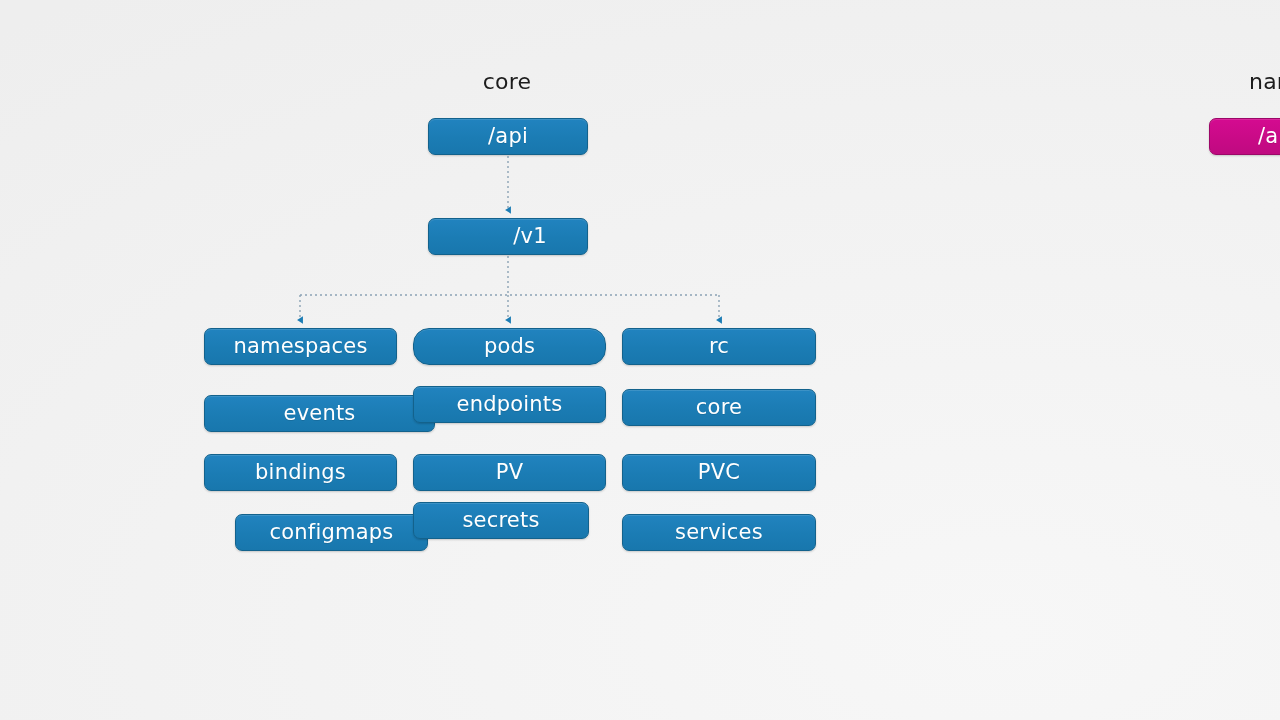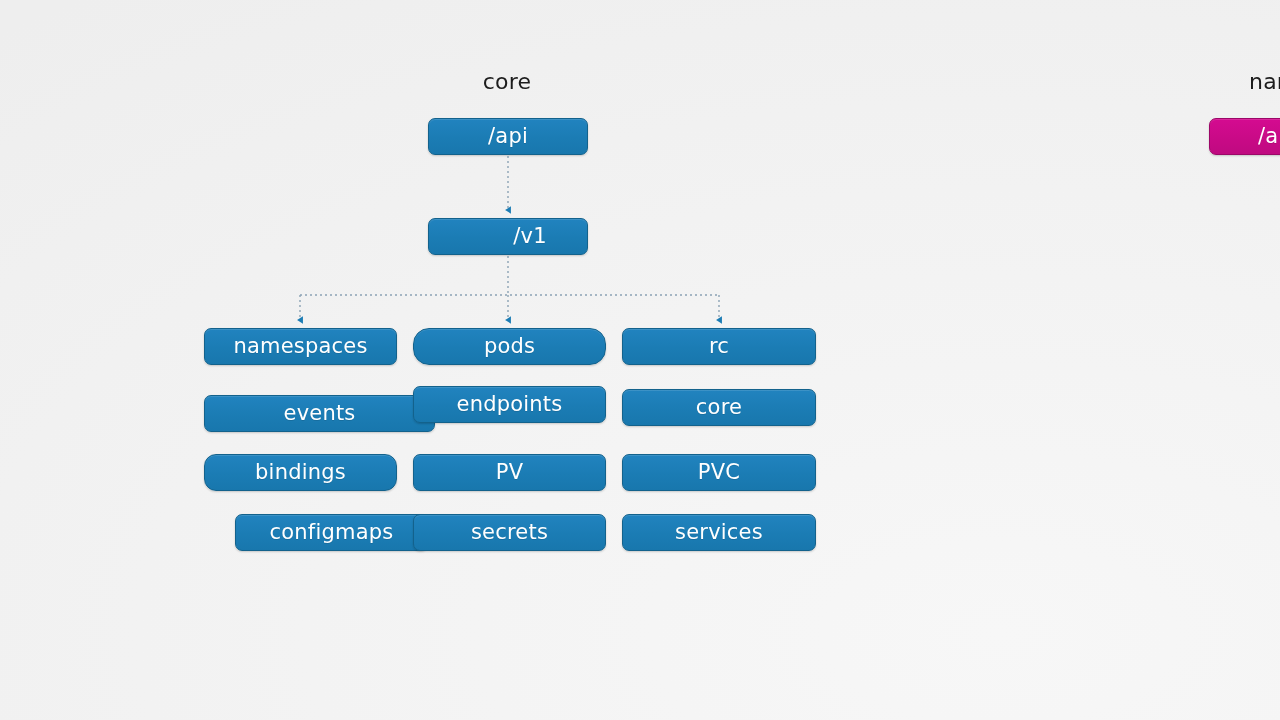--- a/index.html
+++ b/index.html
@@ -83,37 +83,37 @@
   <div class="node blue" style="left:428px;top:218px;width:160px;height:37px;padding-left:44px;">
     <span class="lbl">/v1</span>
   </div>
 
   <div class="node blue" style="left:204px;top:328px;width:193px;height:37px;">
     <span class="lbl">namespaces</span>
   </div>
   <div class="node blue" style="left:204px;top:395px;width:231px;height:37px;">
     <span class="lbl">events</span>
   </div>
-  <div class="node blue" style="left:204px;top:454px;width:193px;height:37px;border-radius:12px;">
+  <div class="node blue" style="left:204px;top:454px;width:193px;height:37px;">
     <span class="lbl">bindings</span>
   </div>
   <div class="node blue" style="left:204px;top:514px;width:193px;height:37px;margin-left:31px;">
     <span class="lbl">configmaps</span>
   </div>
 
   <div class="node blue" style="left:413px;top:328px;width:193px;height:37px;border-radius:16px;">
     <span class="lbl">pods</span>
   </div>
   <div class="node blue" style="left:413px;top:386px;width:193px;height:37px;">
     <span class="lbl">endpoints</span>
   </div>
   <div class="node blue" style="left:413px;top:454px;width:193px;height:37px;">
     <span class="lbl">PV</span>
   </div>
-  <div class="node blue" style="left:413px;top:514px;width:193px;height:37px;">
+  <div class="node blue" style="left:413px;top:502px;width:176px;height:37px;">
     <span class="lbl">secrets</span>
   </div>
 
   <div class="node blue" style="left:622px;top:328px;width:194px;height:37px;">
     <span class="lbl">rc</span>
   </div>
   <div class="node blue" style="left:622px;top:389px;width:194px;height:37px;">
     <span class="lbl">core</span>
   </div>
   <div class="node blue" style="left:622px;top:454px;width:194px;height:37px;">

